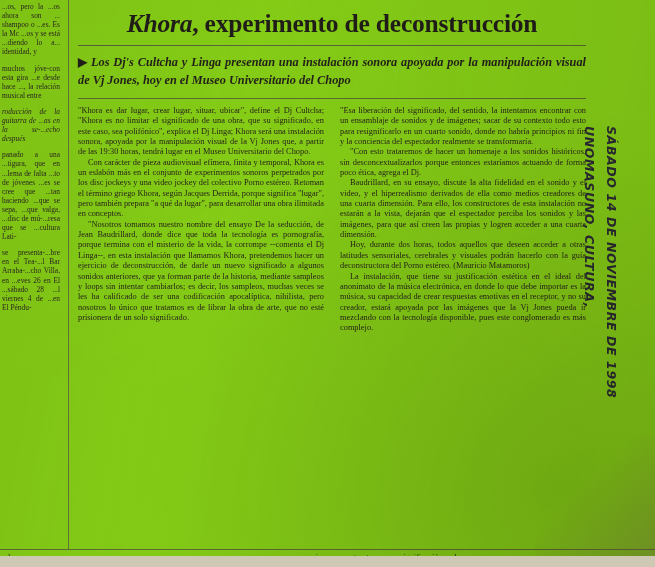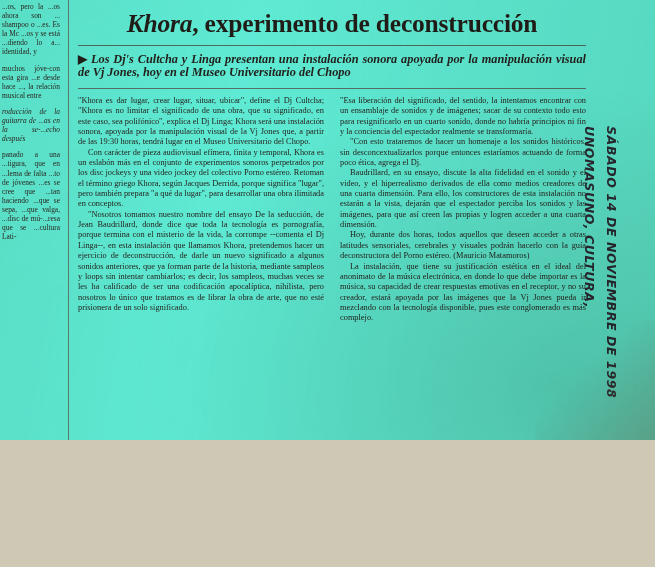--- a/index.html
+++ b/index.html
@@ -3,23 +3,23 @@
 <meta charset="utf-8">
 <style>
   html, body {
     margin: 0;
     padding: 0;
     background: #cfc8b4;
   }
   #page {
     position: relative;
     width: 655px;
-    height: 440px;
+    height: 556px;
     overflow: hidden;
-    background: #5eead4;
+    background: #84cc16;
     font-family: "Liberation Serif", serif;
   }
   
   #page::after {
     content: "";
     position: absolute;
     inset: 0;
     pointer-events: none;
     background:
       radial-gradient(ellipse at 18% 12%, rgba(255,255,255,0.22), rgba(255,255,255,0) 46%),
@@ -81,21 +81,21 @@
     height: 1px;
     background: #4f4a40;
     margin: 6px 0 7px 0;
     opacity: .8;
   }
 
   .lede {
     font-weight: bold;
     font-style: italic;
     font-size: 12.3px;
-    line-height: 13px;
+    line-height: 18px;
     color: #221f1a;
     margin: 0 0 9px 0;
     text-align: justify;
   }
   .lede .arrow {
     font-style: normal;
     font-weight: bold;
     font-size: 12px;
     margin-right: 3px;
   }
@@ -185,20 +185,21 @@
 </head>
 <body>
 
 <div id="page">
 
   <div class="left-strip">
     <p>...os, pero la ...os ahora son ... shampoo o ...es. Es la Mc ...os y se está ...diendo lo a... identidad, y</p>
     <p>muchos jóve-con esta gira ...e desde hace ..., la relación musical entre</p>
     <p class="ital">roducción de la guitarra de ...as en la se-...echo después</p>
     <p>panado a una ...tigura, que en ...lema de falta ...to de jóvenes ...es se cree que ...tan haciendo ...que se sepa, ...que valga, ...disc de mú-...resa que se ...cultura Lati-</p>
+    <p>se presenta-...bre en el Tea-...l Bar Arraba-...cho Villa, en ...eves 26 en El ...sábado 28 ...l viernes 4 de ...en El Péndu-</p>
   </div>
 
   <div class="v-rule"></div>
 
   <div class="article">
 
     <h1 class="headline">
       <span class="it">Khora</span><span>, experimento de deconstrucción</span><br>
     </h1>
 

